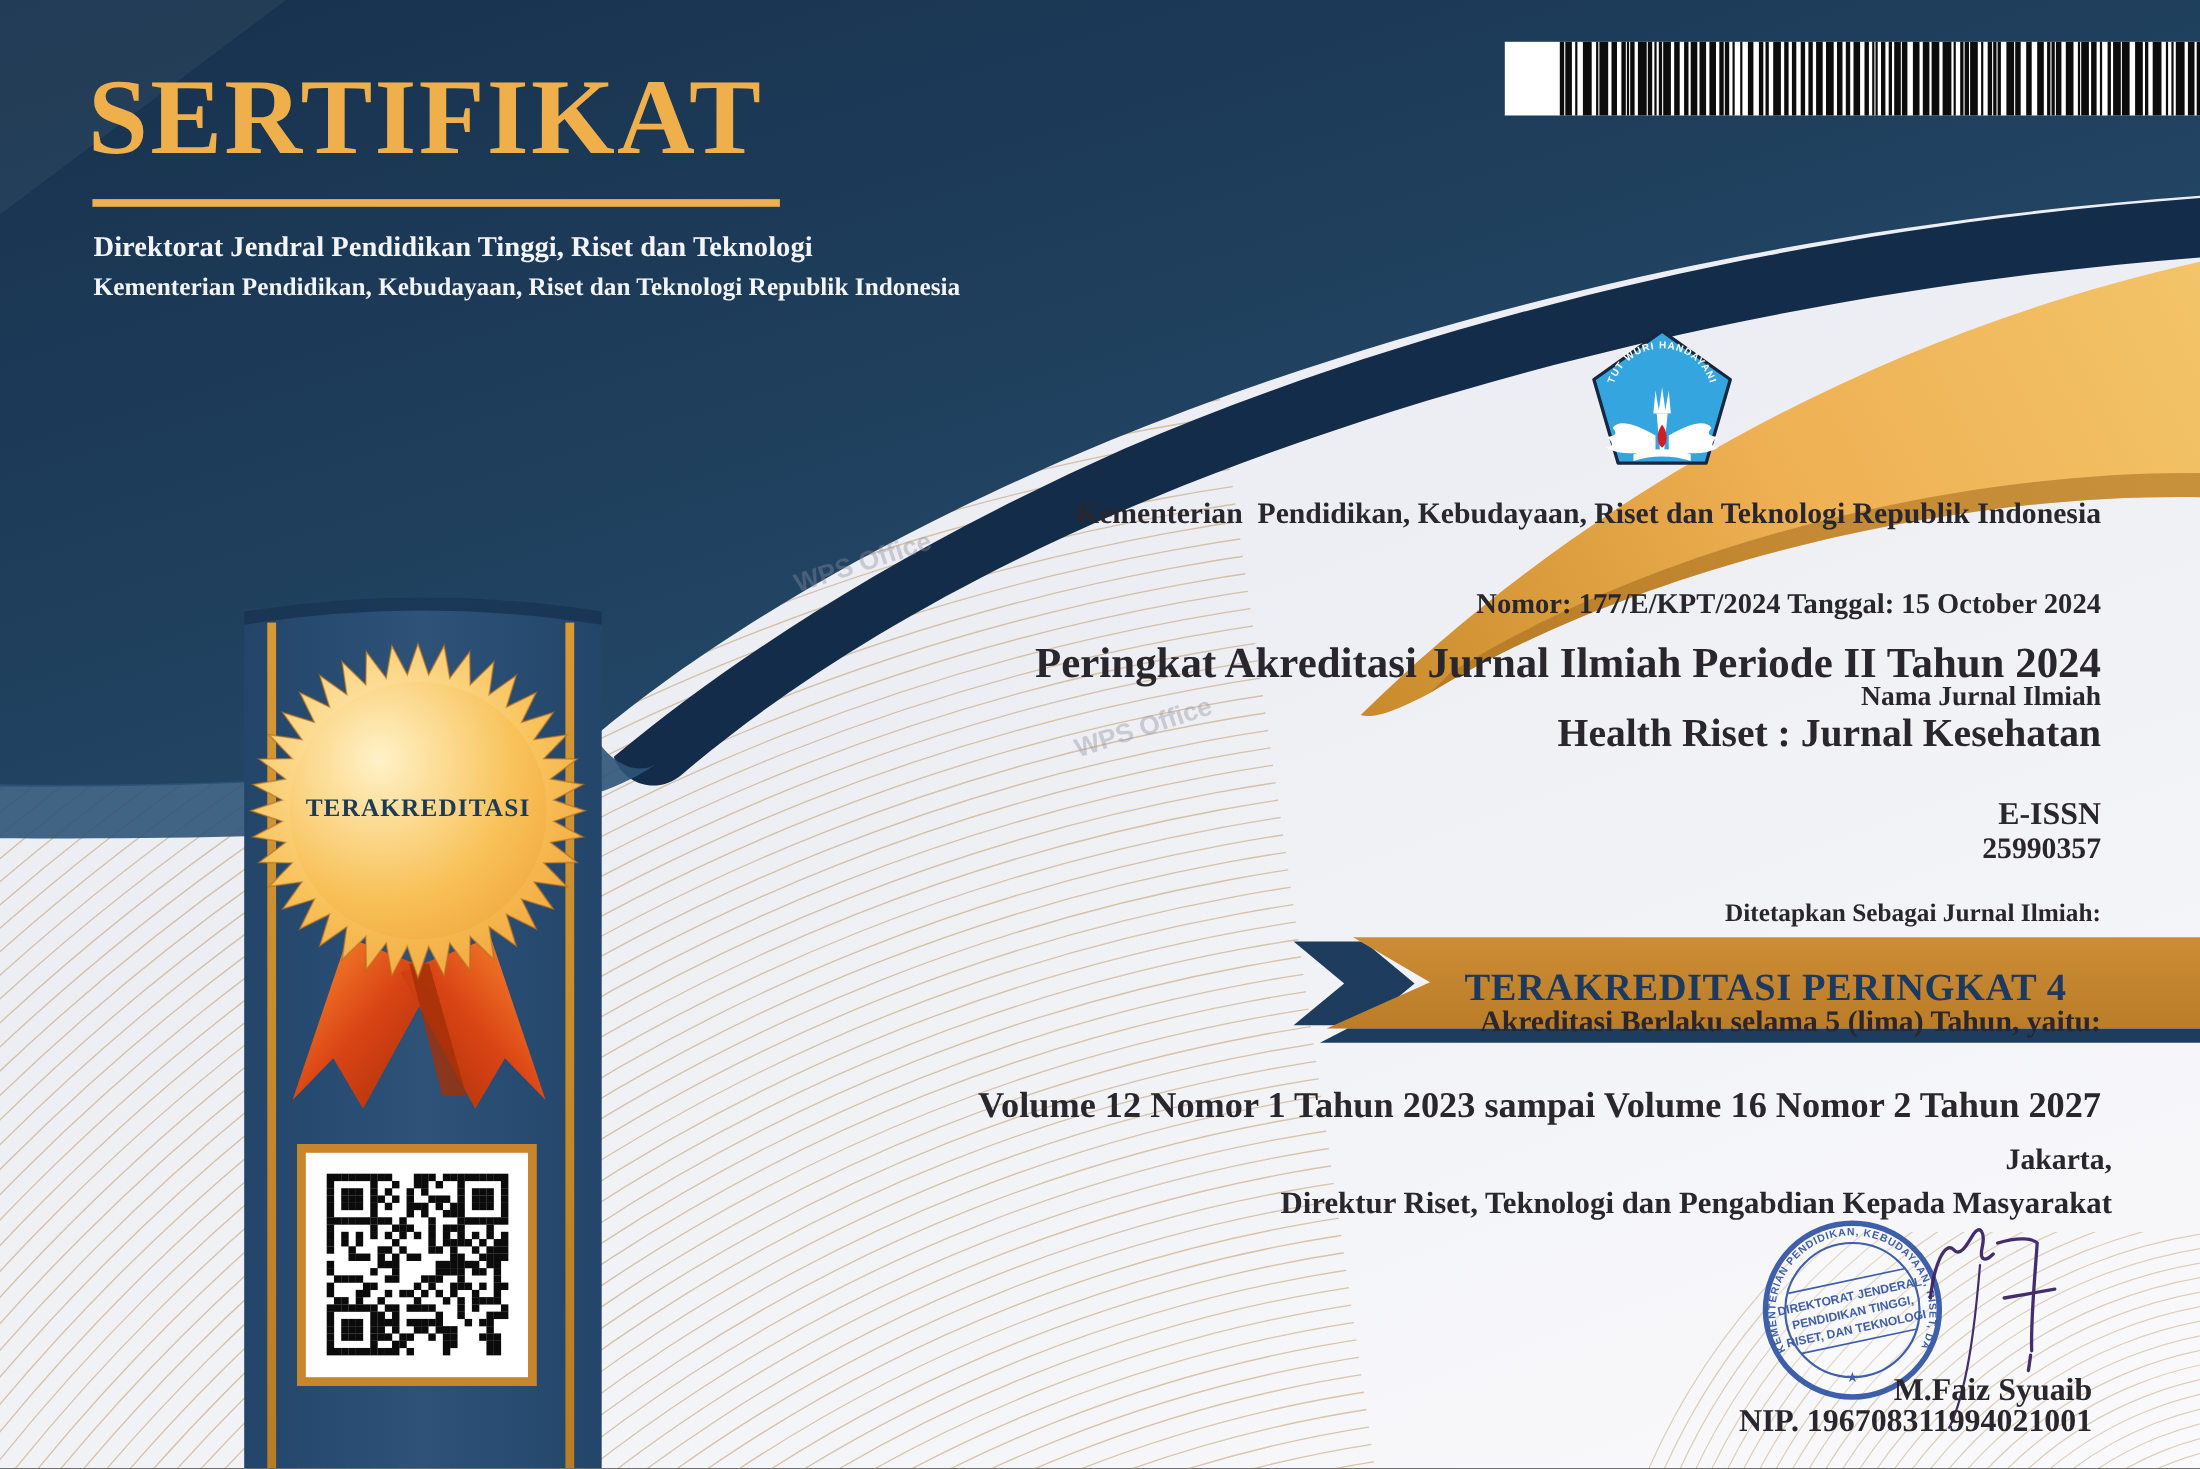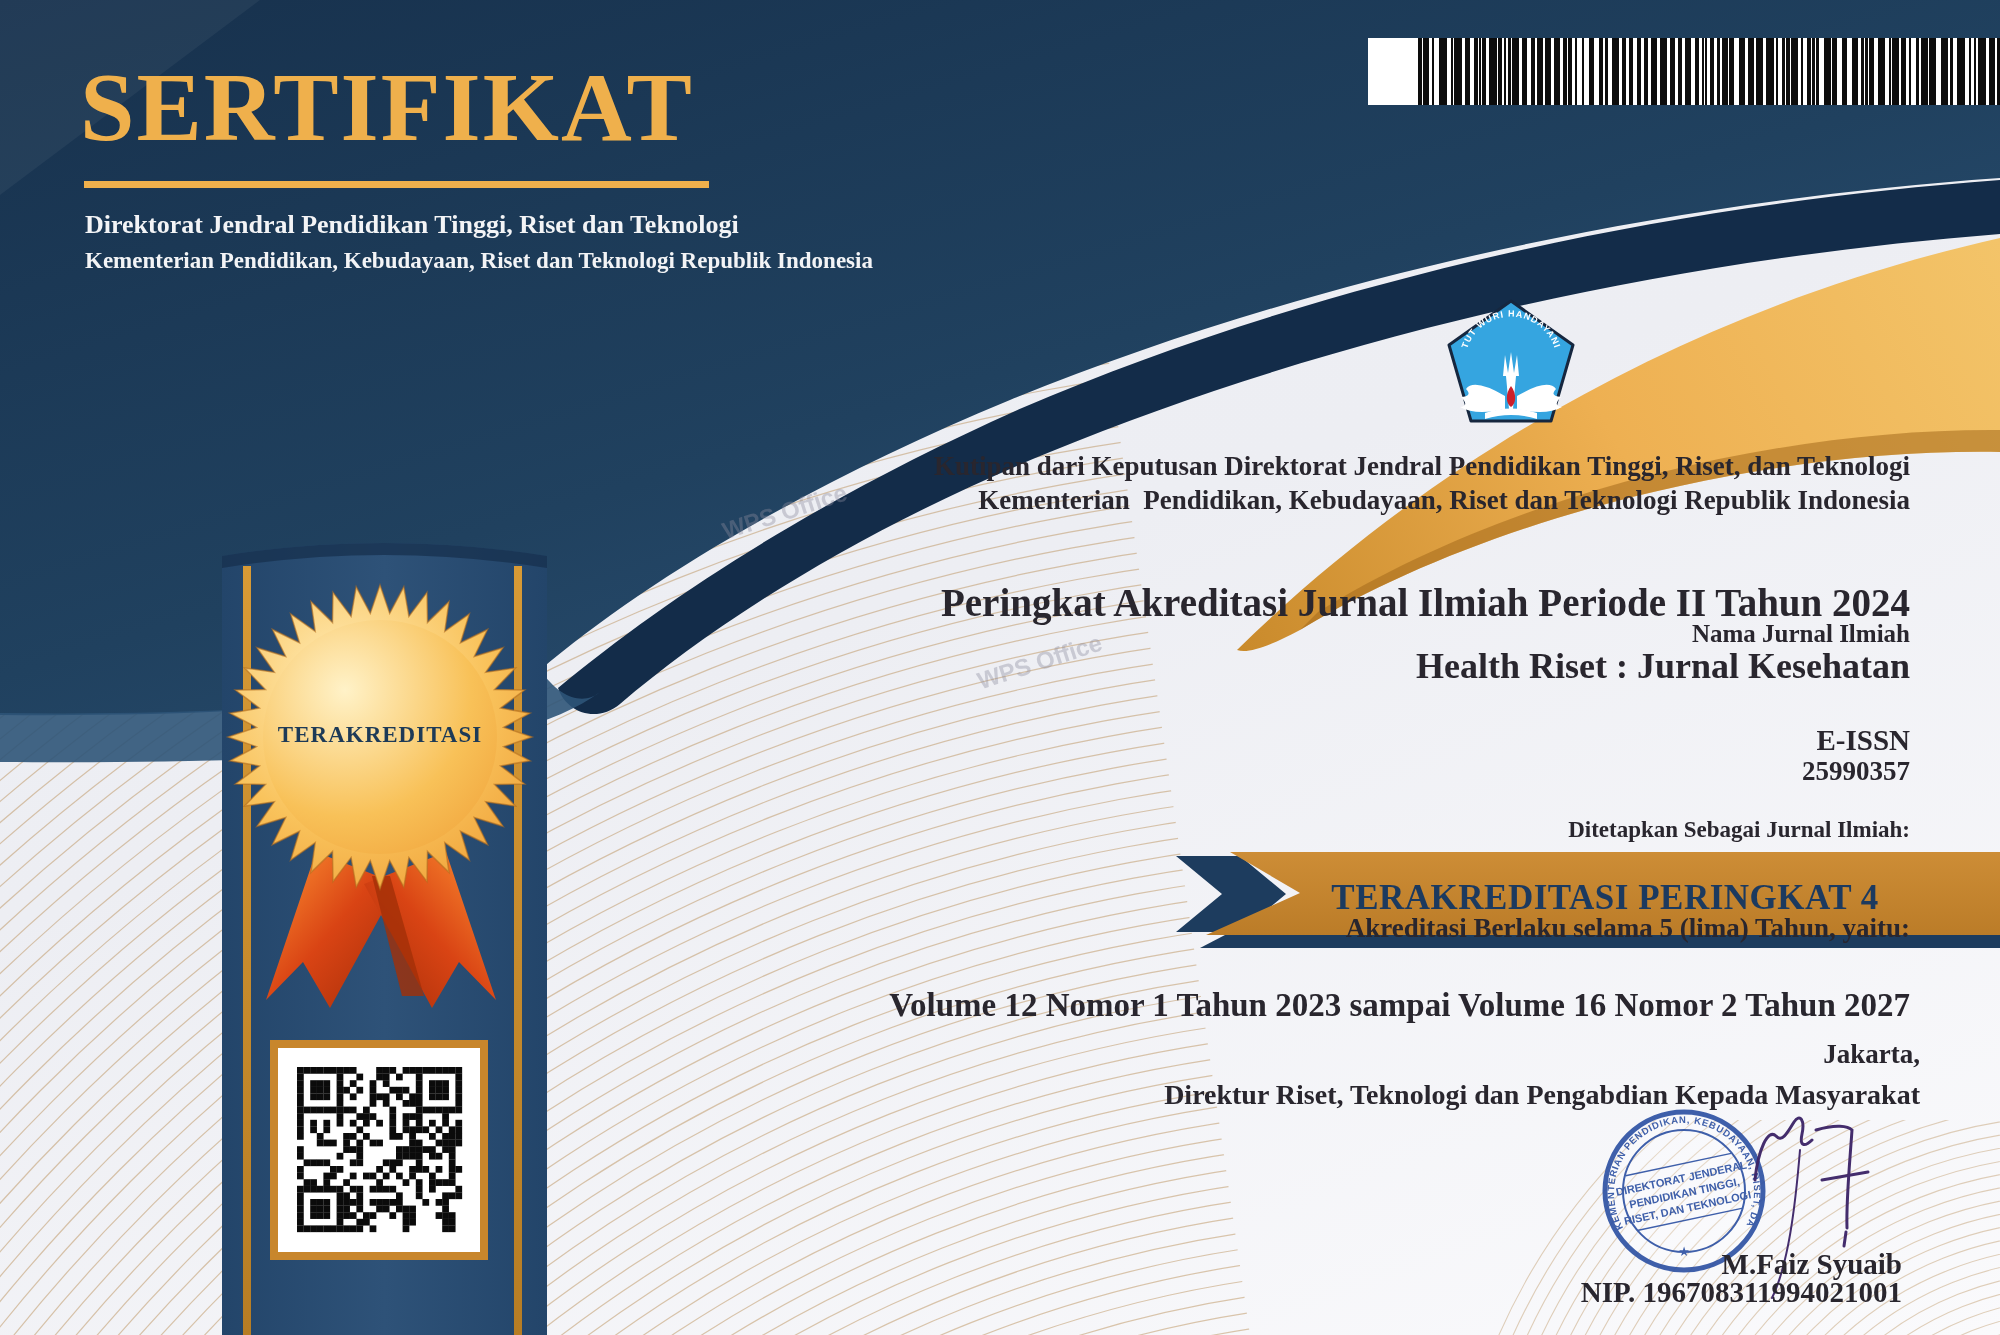--- a/index.html
+++ b/index.html
@@ -667,23 +667,23 @@
   </svg>
 
   <div class="txt" id="title">SERTIFIKAT</div>
   <div id="underline"></div>
   <div class="txt" id="sub1">Direktorat Jendral Pendidikan Tinggi, Riset dan Teknologi</div>
   <div class="txt" id="sub2">Kementerian Pendidikan, Kebudayaan, Riset dan Teknologi Republik Indonesia</div>
 
   <div class="txt" id="sealLabel">TERAKREDITASI</div>
 
   <div class="txt rt" style="top:449px;font-size:27px;line-height:34px;">
-    <div>Kutipan dari Keputusan Direktorat Jendral Pendidikan Tinggi, Riset, dan Teknologi</div>
     <div class="pre">Kementerian  Pendidikan, Kebudayaan, Riset dan Teknologi Republik Indonesia</div>
   </div>
+  <div class="txt rt" style="top:534px;font-size:26px;">Nomor: 177/E/KPT/2024 Tanggal: 15 October 2024</div>
   <div class="txt rt" style="top:580px;font-size:39px;">Peringkat Akreditasi Jurnal Ilmiah Periode II Tahun 2024</div>
   <div class="txt rt" style="top:620px;font-size:25px;">Nama Jurnal Ilmiah</div>
   <div class="txt rt" style="top:645px;font-size:36px;">Health Riset : Jurnal Kesehatan</div>
   <div class="txt rt" style="top:724px;font-size:29px;">E-ISSN</div>
   <div class="txt rt" style="top:756px;font-size:27px;">25990357</div>
   <div class="txt rt" style="top:817px;font-size:23px;">Ditetapkan Sebagai Jurnal Ilmiah:</div>
 
   <div class="txt" id="bannerLabel">TERAKREDITASI PERINGKAT 4</div>
 
   <div class="txt rt" style="top:913px;font-size:27px;">Akreditasi Berlaku selama 5 (lima) Tahun, yaitu:</div>

